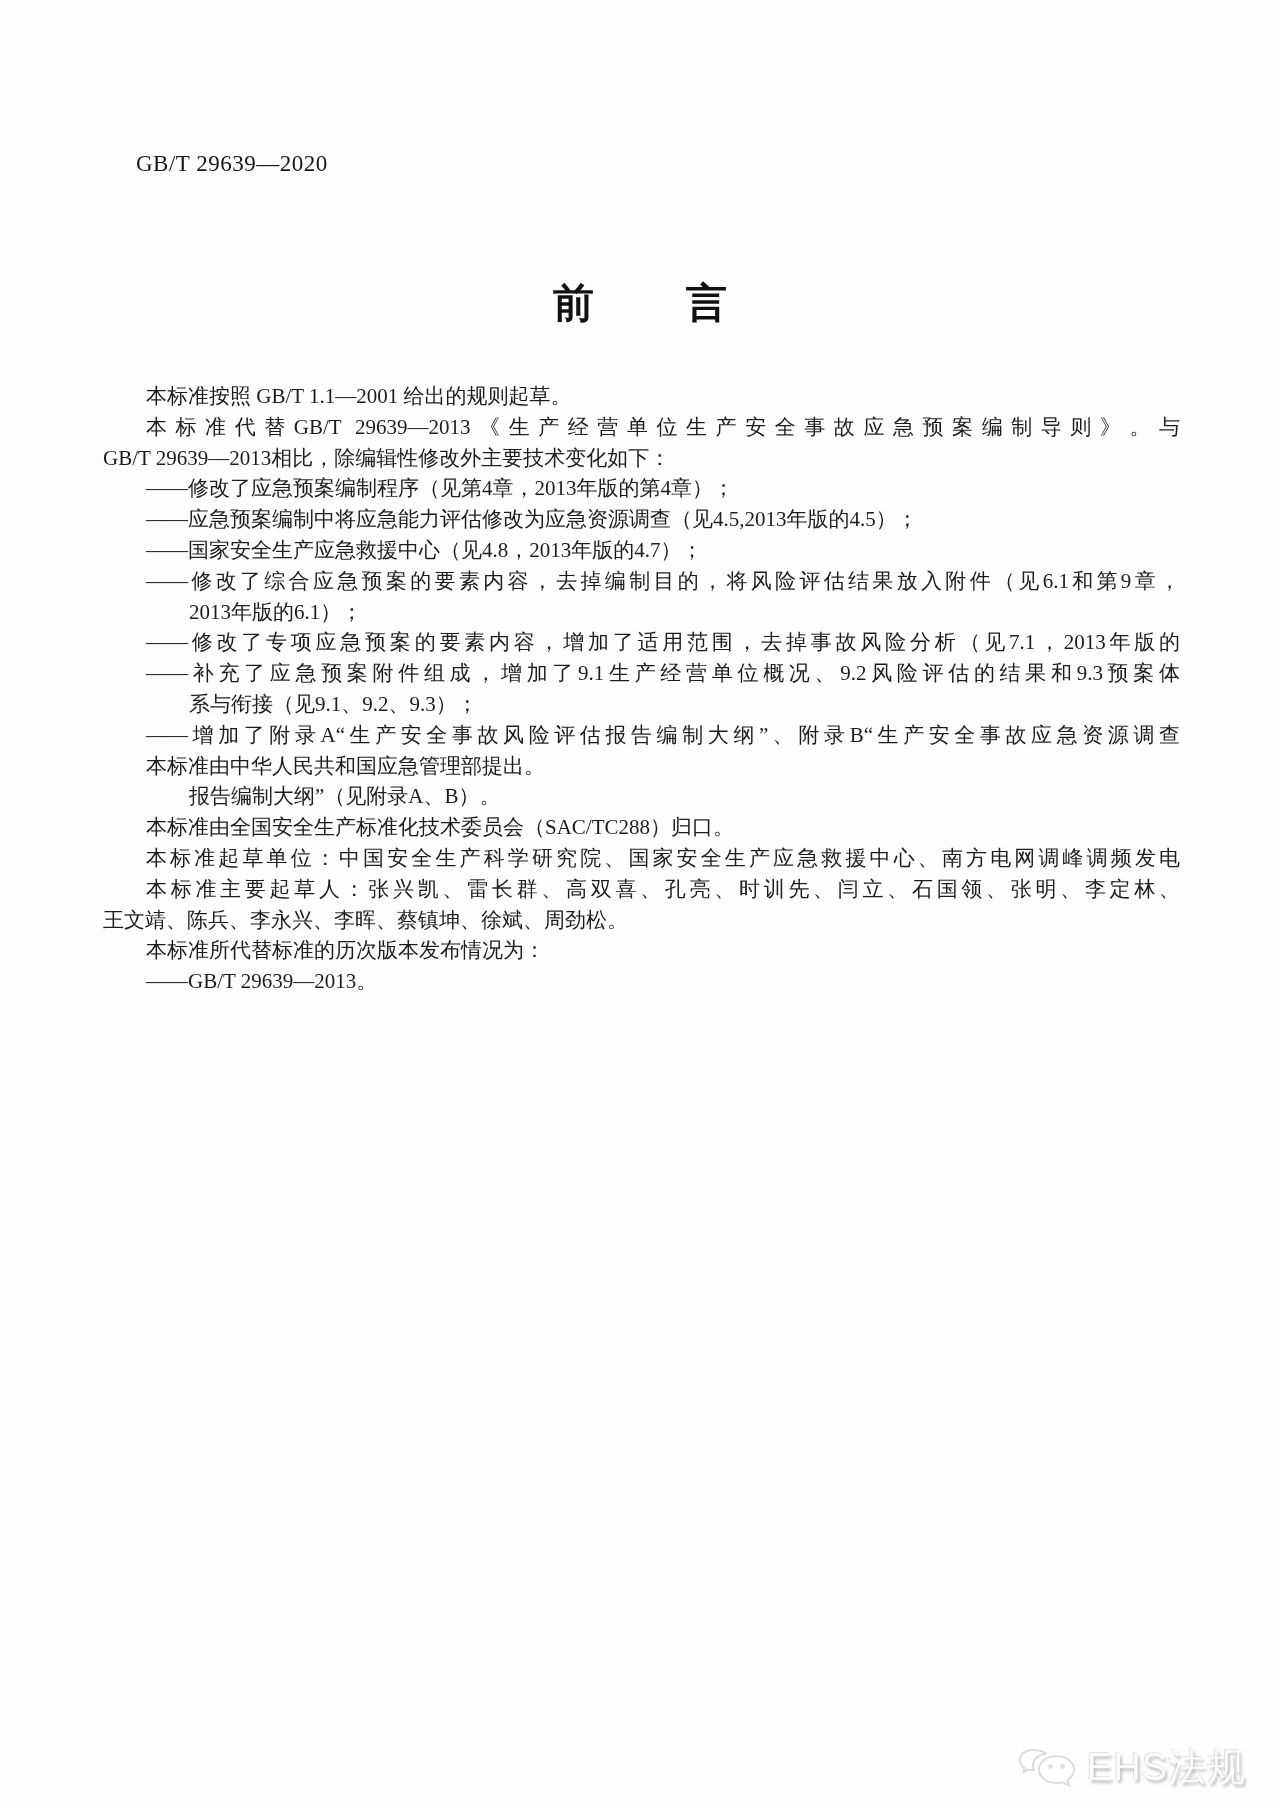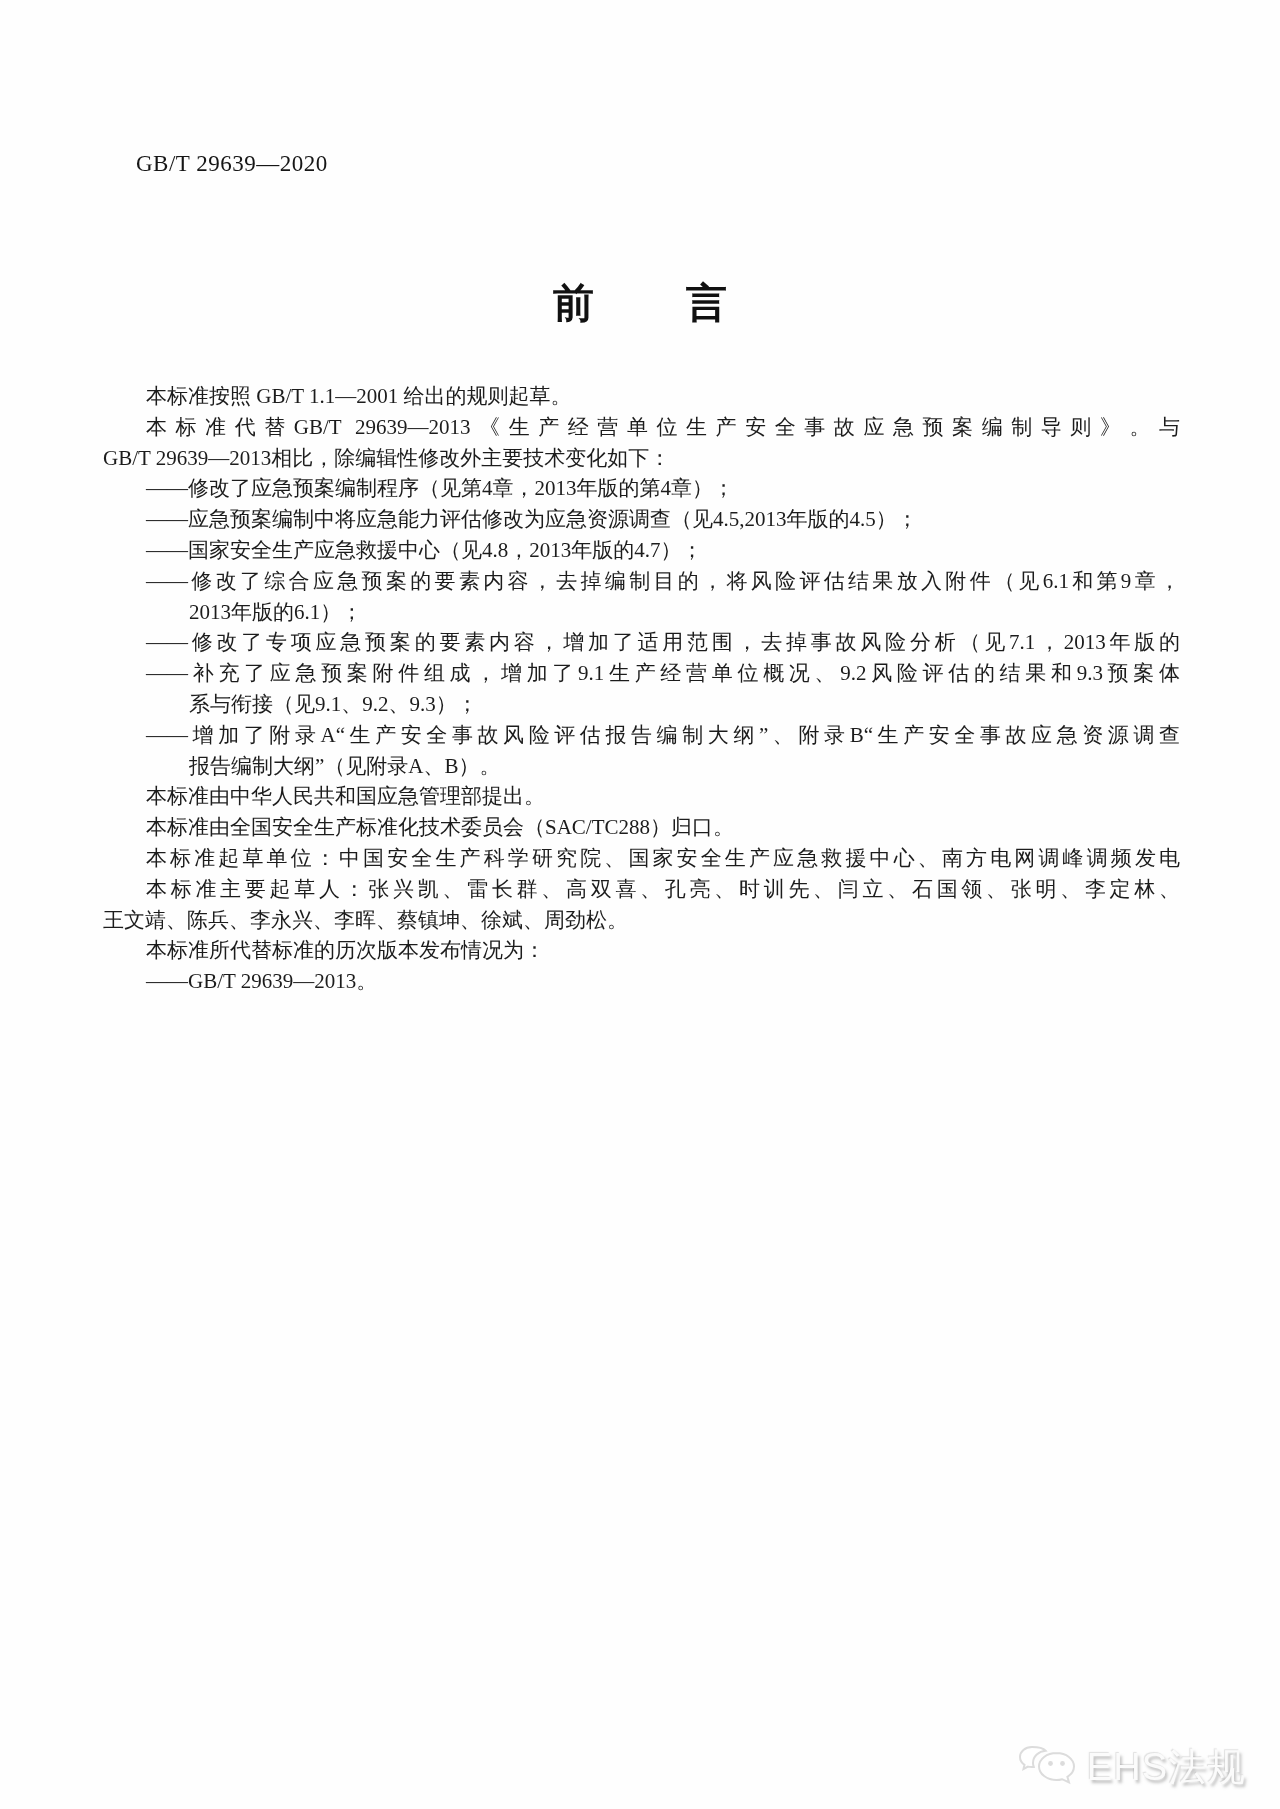--- a/index.html
+++ b/index.html
@@ -56,21 +56,21 @@
   .just {
     text-align: justify;
     text-align-last: justify;
     text-justify: inter-character;
   }
   .watermark {
     position: absolute;
     right: 34px;
     bottom: 16px;
     display: flex;
-    align-items: flex-start;
+    align-items: flex-end;
     gap: 8px;
   }
   .wm-icon { display: block; }
   .wm-label {
     font-family: "Liberation Sans", "DejaVu Sans", sans-serif;
     font-size: 38px;
     color: #fbfbfb;
     text-shadow:
       2px 3px 3px rgba(135,135,135,0.5),
       -1px -1px 1px rgba(170,170,170,0.35);
@@ -94,22 +94,22 @@
     <div class="line">GB/T 29639—2013相比，除编辑性修改外主要技术变化如下：</div>
     <div class="line ind1">——修改了应急预案编制程序（见第4章，2013年版的第4章）；</div>
     <div class="line ind1">——应急预案编制中将应急能力评估修改为应急资源调查（见4.5,2013年版的4.5）；</div>
     <div class="line ind1">——国家安全生产应急救援中心（见4.8，2013年版的4.7）；</div>
     <div class="line ind1 just">——修改了综合应急预案的要素内容，去掉编制目的，将风险评估结果放入附件（见6.1和第9章，</div>
     <div class="line ind2">2013年版的6.1）；</div>
     <div class="line ind1 just">——修改了专项应急预案的要素内容，增加了适用范围，去掉事故风险分析（见7.1，2013年版的</div>
     <div class="line ind1 just">——补充了应急预案附件组成，增加了9.1生产经营单位概况、9.2风险评估的结果和9.3预案体</div>
     <div class="line ind2">系与衔接（见9.1、9.2、9.3）；</div>
     <div class="line ind1 just">——增加了附录A“生产安全事故风险评估报告编制大纲”、附录B“生产安全事故应急资源调查</div>
+    <div class="line ind1">本标准由中华人民共和国应急管理部提出。</div>
     <div class="line ind2">报告编制大纲”（见附录A、B）。</div>
-    <div class="line ind1">本标准由中华人民共和国应急管理部提出。</div>
     <div class="line ind1">本标准由全国安全生产标准化技术委员会（SAC/TC288）归口。</div>
     <div class="line ind1 just">本标准起草单位：中国安全生产科学研究院、国家安全生产应急救援中心、南方电网调峰调频发电</div>
     <div class="line ind1 just">本标准主要起草人：张兴凯、雷长群、高双喜、孔亮、时训先、闫立、石国领、张明、李定林、</div>
     <div class="line">王文靖、陈兵、李永兴、李晖、蔡镇坤、徐斌、周劲松。</div>
     <div class="line ind1">本标准所代替标准的历次版本发布情况为：</div>
     <div class="line ind1">——GB/T 29639—2013。</div>
   </div>
 
   <div class="watermark">
     <span>

